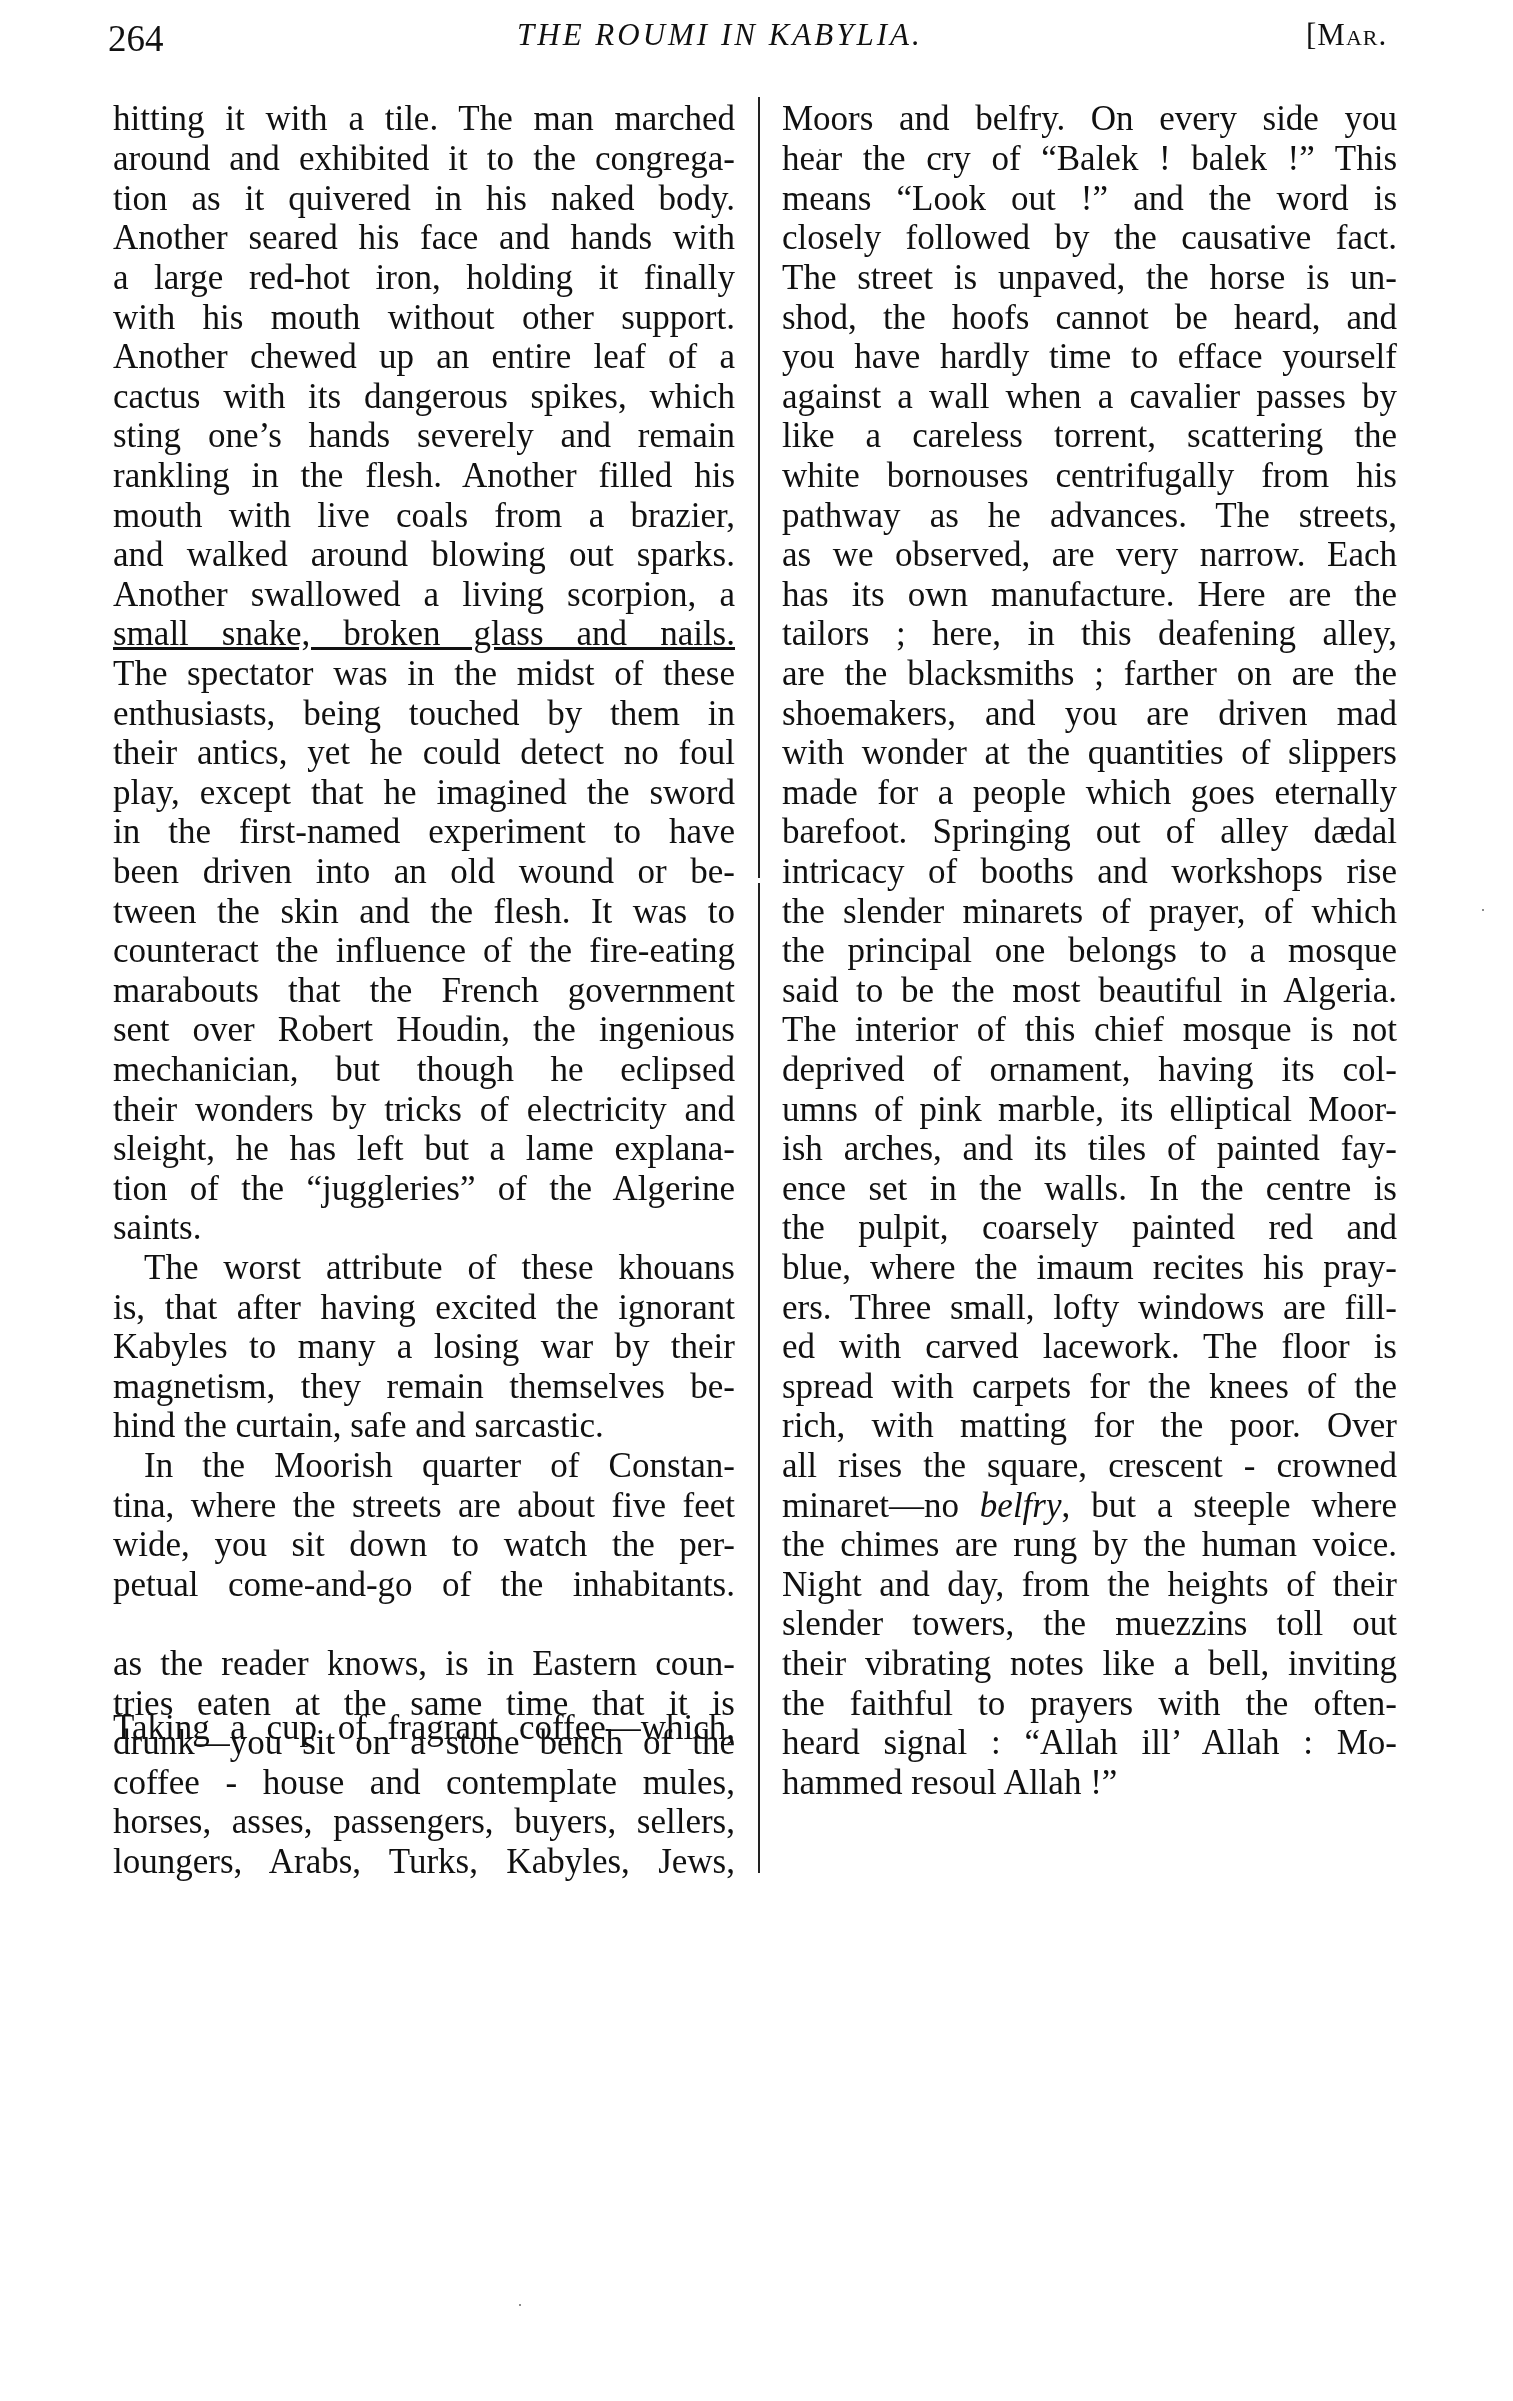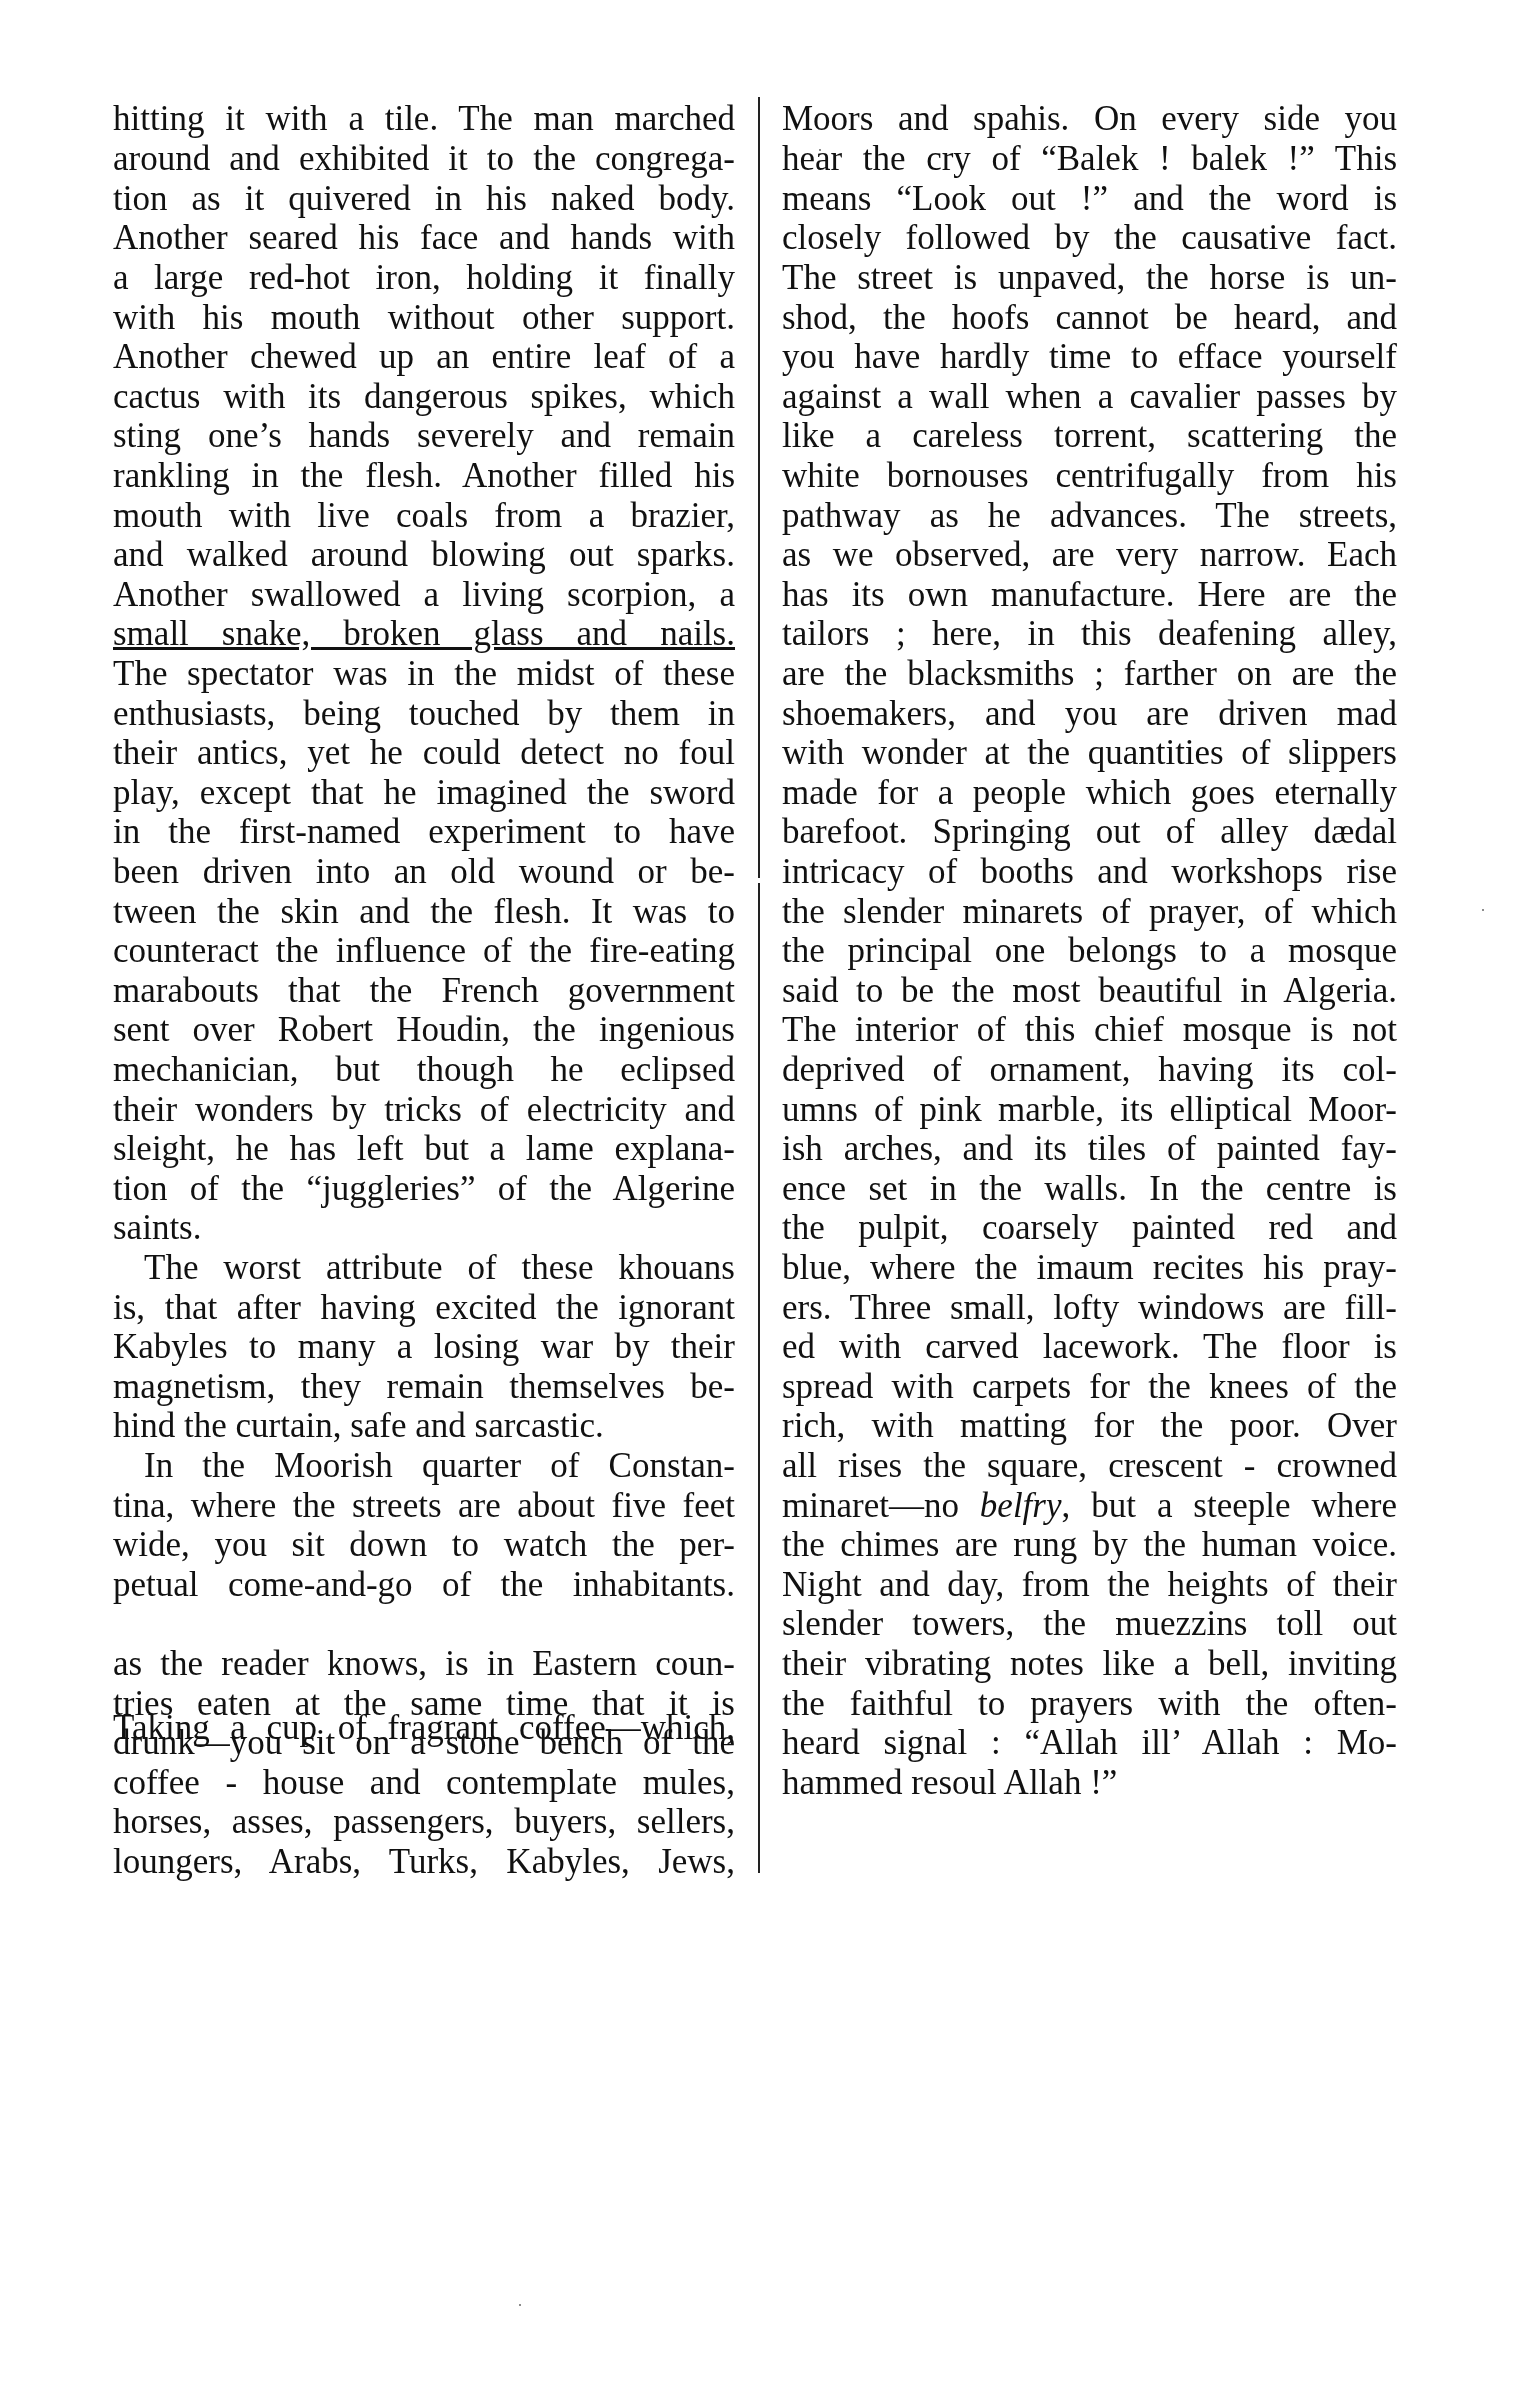--- a/index.html
+++ b/index.html
@@ -24,20 +24,25 @@
   .continued { position: absolute; left: 782px; width: 615px; top: 1798px; text-align: center;
                font-size: 22px; line-height: 40px; letter-spacing: 1.5px; white-space: nowrap; }
   .continued .sc { font-variant: small-caps; font-size: 25px; }
   .speck { position: absolute; width: 1.5px; height: 1.5px; background: #777; border-radius: 50%; }
 </style>
 </head>
 <body>
 
 <div class="page">
 
+  <div class="running-head">
+    <div class="folio">264</div>
+    <div class="head-title">THE ROUMI IN KABYLIA.</div>
+    <div class="head-date">[Mar.</div>
+  </div>
 
   <div class="column col-left" id="col-left">
       <div class="line" style="top: 99px; white-space: normal; overflow: hidden;">hitting it with a tile.  The man marched</div>
       <div class="line" style="top: 139px; white-space: normal; overflow: hidden;">around and exhibited it to the congrega-</div>
       <div class="line" style="top: 179px; white-space: normal; overflow: hidden;">tion as it quivered in his naked body.</div>
       <div class="line" style="top: 218px; white-space: normal; overflow: hidden;">Another seared his face and hands with</div>
       <div class="line" style="top: 258px; white-space: normal; overflow: hidden;">a large red-hot iron, holding it finally</div>
       <div class="line" style="top: 298px; white-space: normal; overflow: hidden;">with his mouth without other support.</div>
       <div class="line" style="top: 337px; white-space: normal; overflow: hidden;">Another chewed up an entire leaf of a</div>
       <div class="line" style="top: 377px; white-space: normal; overflow: hidden;">cactus with its dangerous spikes, which</div>
@@ -75,21 +80,21 @@
       <div class="line" style="top: 1644px; white-space: normal; overflow: hidden;">as the reader knows, is in Eastern coun-</div>
       <div class="line" style="top: 1684px; white-space: normal; overflow: hidden;">tries eaten at the same time that it is</div>
       <div class="line" style="top: 1723px; white-space: normal; overflow: hidden;">drunk—you sit on a stone bench of the</div>
       <div class="line" style="top: 1763px; white-space: normal; overflow: hidden;">coffee - house and contemplate mules,</div>
       <div class="line" style="top: 1802px; white-space: normal; overflow: hidden;">horses, asses, passengers, buyers, sellers,</div>
       <div class="line" style="top: 1842px; white-space: normal; overflow: hidden;">loungers, Arabs, Turks, Kabyles, Jews,</div>
     </div>
   <div class="column-rule"></div>
   <div class="column-rule r2"></div>
   <div class="column col-right" id="col-right">
-      <div class="line" style="top: 99px; white-space: normal; overflow: hidden;">Moors and spahis.  On every side you</div>
+      <div class="line" style="top: 99px; white-space: normal; overflow: hidden;">Moors and belfry.  On every side you</div>
       <div class="line" style="top: 139px; white-space: normal; overflow: hidden;">hear the cry of “Balek ! balek !”  This</div>
       <div class="line" style="top: 179px; white-space: normal; overflow: hidden;">means “Look out !” and the word is</div>
       <div class="line" style="top: 218px; white-space: normal; overflow: hidden;">closely followed by the causative fact.</div>
       <div class="line" style="top: 258px; white-space: normal; overflow: hidden;">The street is unpaved, the horse is un-</div>
       <div class="line" style="top: 298px; white-space: normal; overflow: hidden;">shod, the hoofs cannot be heard, and</div>
       <div class="line" style="top: 337px; white-space: normal; overflow: hidden;">you have hardly time to efface yourself</div>
       <div class="line" style="top: 377px; white-space: normal; overflow: hidden;">against a wall when a cavalier passes by</div>
       <div class="line" style="top: 416px; white-space: normal; overflow: hidden;">like a careless torrent, scattering the</div>
       <div class="line" style="top: 456px; white-space: normal; overflow: hidden;">white bornouses centrifugally from his</div>
       <div class="line" style="top: 496px; white-space: normal; overflow: hidden;">pathway as he advances.  The streets,</div>

